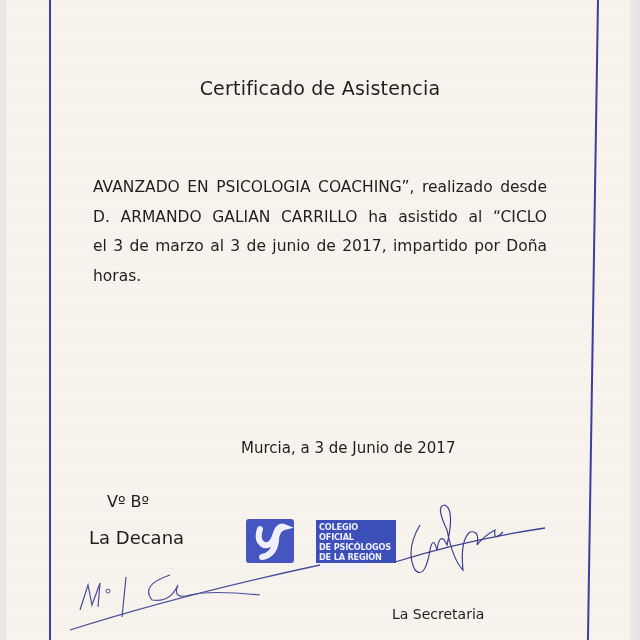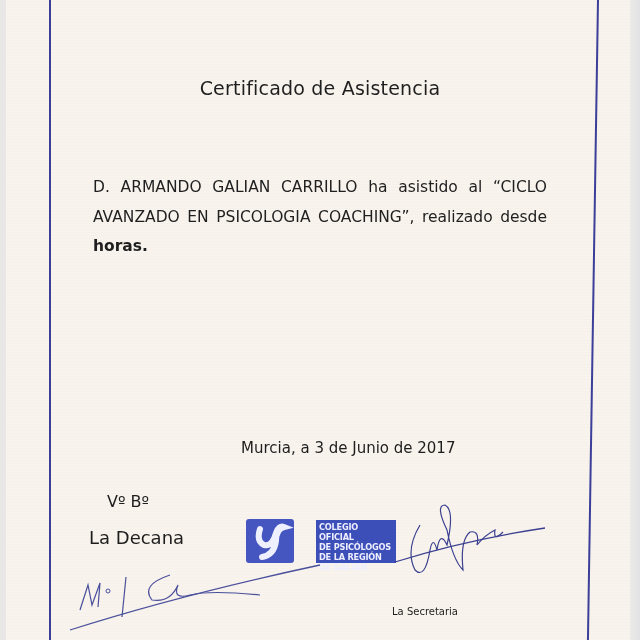--- a/index.html
+++ b/index.html
@@ -23,25 +23,25 @@
   }
   .title {
     position:absolute; left:0; width:640px; top:77px; text-align:center;
     font-size:19px; color:#1f1f1f; letter-spacing:0.2px;
   }
   .body-text {
     position:absolute; left:93px; top:173px; width:340px;
     font-size:15.5px; line-height:29.5px; color:#1f1f1f;
   }
   .line { display:block; text-align:justify; text-align-last:justify; white-space:nowrap; }
-  .line.last { text-align-last:left;font-weight:bold; }
+  .line.last { text-align-last:left; }
   .place-date { position:absolute; left:241px; top:439px; font-size:15px; }
   .vobo { position:absolute; left:107px; top:492px; font-size:16px; }
   .decana { position:absolute; left:89px; top:527px; font-size:18px; }
-  .secretaria { position:absolute; left:392px; top:606px; font-size:10px; }
+  .secretaria { position:absolute; left:392px; top:606px; font-size:14px; }
   .stamp { position:absolute; left:244px; top:513px; width:158px; height:56px; }
   .stamp-text {
     position:absolute; left:72px; top:7px; width:80px; height:43px;
     background:#3c4fb8; color:#eef; font-size:8.2px; font-weight:bold;
     line-height:10px; padding:2px 3px; box-sizing:border-box; letter-spacing:-0.2px;
   }
   .stamp-logo { position:absolute; left:2px; top:6px; width:48px; height:44px; background:#4656c0; border-radius:3px; }
   svg.sig { position:absolute; overflow:visible; }
 </style>
 </head>
@@ -51,40 +51,41 @@
   <div class="edge-left"></div>
   <div class="edge-right"></div>
   <div class="border-line" style="left:49px; top:0; height:640px;"></div>
   <div class="border-line" style="left:597px; top:0; height:640px; transform:rotate(0.9deg); transform-origin:top;"></div>
 
   <div class="ghost"></div>
 
   <div class="title">Certificado de Asistencia</div>
 
   <div class="body-text" style="width:454px;">
+    <span class="line">AVANZADO EN PSICOLOGIA COACHING”, realizado desde</span>
     <span class="line">D. ARMANDO GALIAN CARRILLO ha asistido al “CICLO</span>
-    <span class="line">AVANZADO EN PSICOLOGIA COACHING”, realizado desde</span>
+    <span class="line">el 3 de marzo al 3 de junio de 2017, impartido por Doña</span>
     <span class="line last">horas.</span>
   </div>
 
   <div class="place-date">Murcia, a 3 de Junio de 2017</div>
   <div class="vobo">Vº Bº</div>
   <div class="decana">La Decana</div>
 
   <div class="stamp">
     <div class="stamp-logo">
       <svg width="48" height="44" viewBox="0 0 48 44">
         <path d="M14 10 Q10 22 18 26 Q26 28 30 14 Q33 6 38 8 Q30 10 30 22 Q28 36 16 38" fill="none" stroke="#eef0ff" stroke-width="6" stroke-linecap="round"></path>
       </svg>
     </div>
     <div class="stamp-text">
       <div>COLEGIO OFICIAL</div>
       <div>DE PSICÓLOGOS</div>
       <div>DE LA REGIÓN</div>
-      <div>DE GALIAN</div>
+      <div>DE MURCIA</div>
     </div>
   </div>
 
   <svg class="sig" style="left:60px; top:555px;" width="260" height="90">
     <path d="M10 75 Q120 40 260 10" fill="none" stroke="#4a4f9c" stroke-width="1.3"></path>
     <path d="M20 55 L28 30 L32 50 L40 28 L38 52" fill="none" stroke="#4a4f9c" stroke-width="1.2"></path>
     <circle cx="48" cy="36" r="2" fill="none" stroke="#4a4f9c" stroke-width="1"></circle>
     <path d="M62 62 L66 22" fill="none" stroke="#4a4f9c" stroke-width="1.2"></path>
     <path d="M110 20 Q80 30 92 45 Q110 48 118 30 Q112 45 130 40 Q150 35 200 40" fill="none" stroke="#4a4f9c" stroke-width="1.2"></path>
   </svg>

